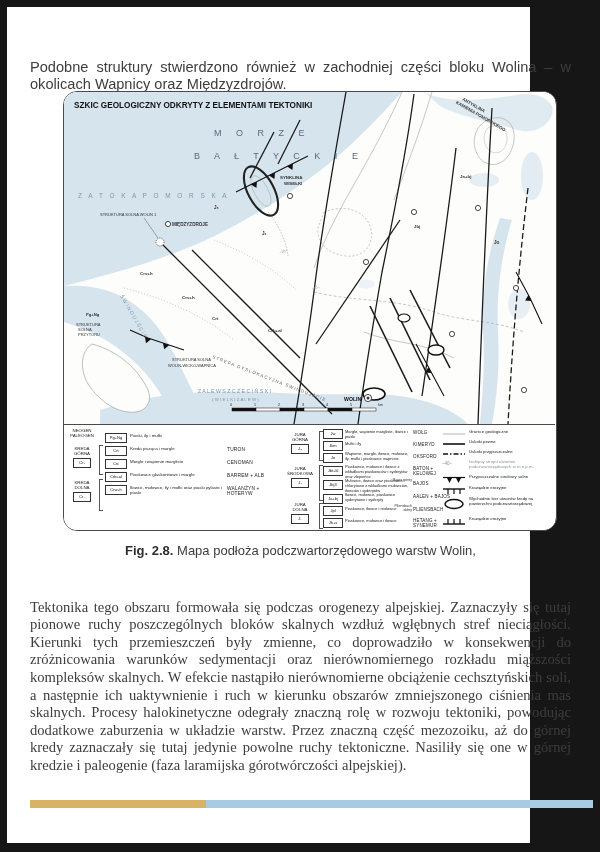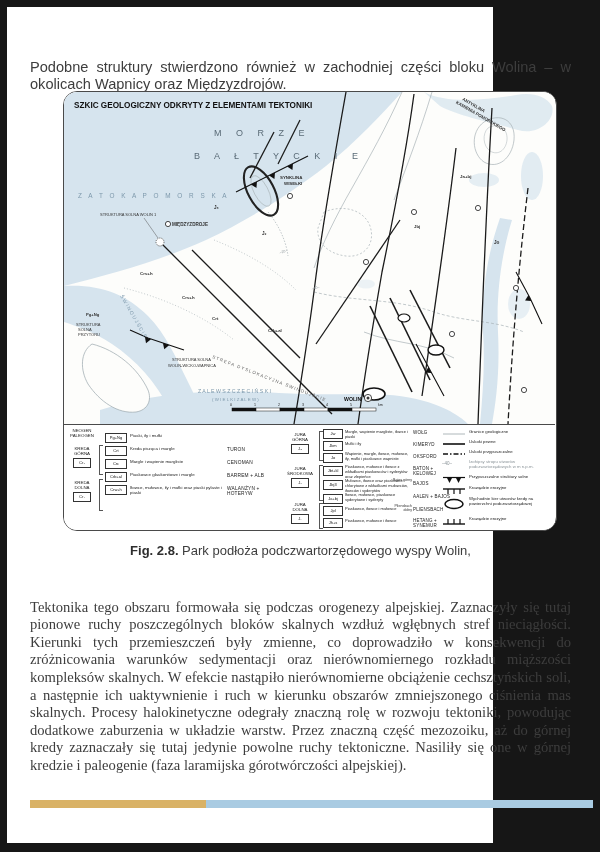--- a/index.html
+++ b/index.html
@@ -1,18 +1,18 @@
 <!DOCTYPE html>
 <html lang="pl"><head>
 <meta charset="utf-8">
 <style>
   html,body{margin:0;padding:0;background:#161616;}
   .stage{position:relative;width:600px;height:852px;background:#161616;overflow:hidden;
          font-family:"Liberation Sans",sans-serif;}
-  .page{position:absolute;left:7px;top:7px;width:486px;height:836px;background:#ffffff;}
+  .page{position:absolute;left:7px;top:7px;width:486px;height:836px;background:#ffffff;padding-left:37px;}
   .para{position:absolute;color:#3d3d3d;font-size:14.6px;line-height:17.6px;text-align:justify;}
   #intro{left:23px;top:37px;width:541px;}
   #bodytext{left:23px;top:577px;width:541px;font-family:Liberation Serif, serif;}
   .figure{position:absolute;left:56px;top:84px;width:494px;height:440px;border:1.6px solid #4a4a4a;
           border-radius:14px;background:#fdfdfb;overflow:hidden;box-sizing:border-box;}
   .figure svg{display:block;}
   .legend{position:absolute;left:0;top:332px;width:491px;height:105px;border-top:1.2px solid #4a4a4a;
           background:#fff;font-size:4.5px;color:#222;}
   .lg-box{position:absolute;width:20px;height:8px;border:0.7px solid #333;background:#fff;
           font-size:4px;line-height:8px;text-align:center;color:#111;}
@@ -328,21 +328,21 @@
                 <line x1="12" y1="1" x2="12" y2="6" stroke="#111" stroke-width="1.2"></line>
                 <line x1="18" y1="1" x2="18" y2="6" stroke="#111" stroke-width="1.2"></line>
               </svg>
             </span>
        <span class="symlabel">Krawędzie erozyjne</span>
      </div>
    </div>
   </div>
 
   <div class="caption">
-    <span><b>Fig. 2.8.</b><span> Park podłoża podczwartorzędowego wyspy Wolin,</span></span><br>
+    <span><b>Fig. 2.8.</b><span> Mapa podłoża podczwartorzędowego warstw Wolin,</span></span><br>
   </div>
 
   <p class="para" id="bodytext">Tektonika tego obszaru formowała się podczas orogenezy alpejskiej. Zaznaczyły się tutaj pionowe ruchy poszczególnych bloków skalnych wzdłuż wgłębnych stref nieciągłości. Kierunki tych przemieszczeń były zmienne, co doprowadziło w konsekwencji do zróżnicowania warunków sedymentacji oraz nierównomiernego rozkładu miąższości kompleksów skalnych. W efekcie nastąpiło nierównomierne obciążenie cechsztyńskich soli, a następnie ich uaktywnienie i ruch w kierunku obszarów zmniejszonego ciśnienia mas skalnych. Procesy halokinetyczne odegrały znaczną rolę w rozwoju tektoniki, powodując dodatkowe zaburzenia w układzie warstw. Przez znaczną część mezozoiku, aż do górnej kredy zaznaczały się tutaj jedynie powolne ruchy tektoniczne. Nasiliły się one w górnej kredzie i paleogenie (faza laramijska górotwórczości alpejskiej).</p>
 
   <div class="footbar">
     <div class="gold"></div>
     <div class="blue"></div>
   </div>
   <div class="footline">
     <span class="foot-title">Woliński Park Narodowy i tereny przyległe</span>

